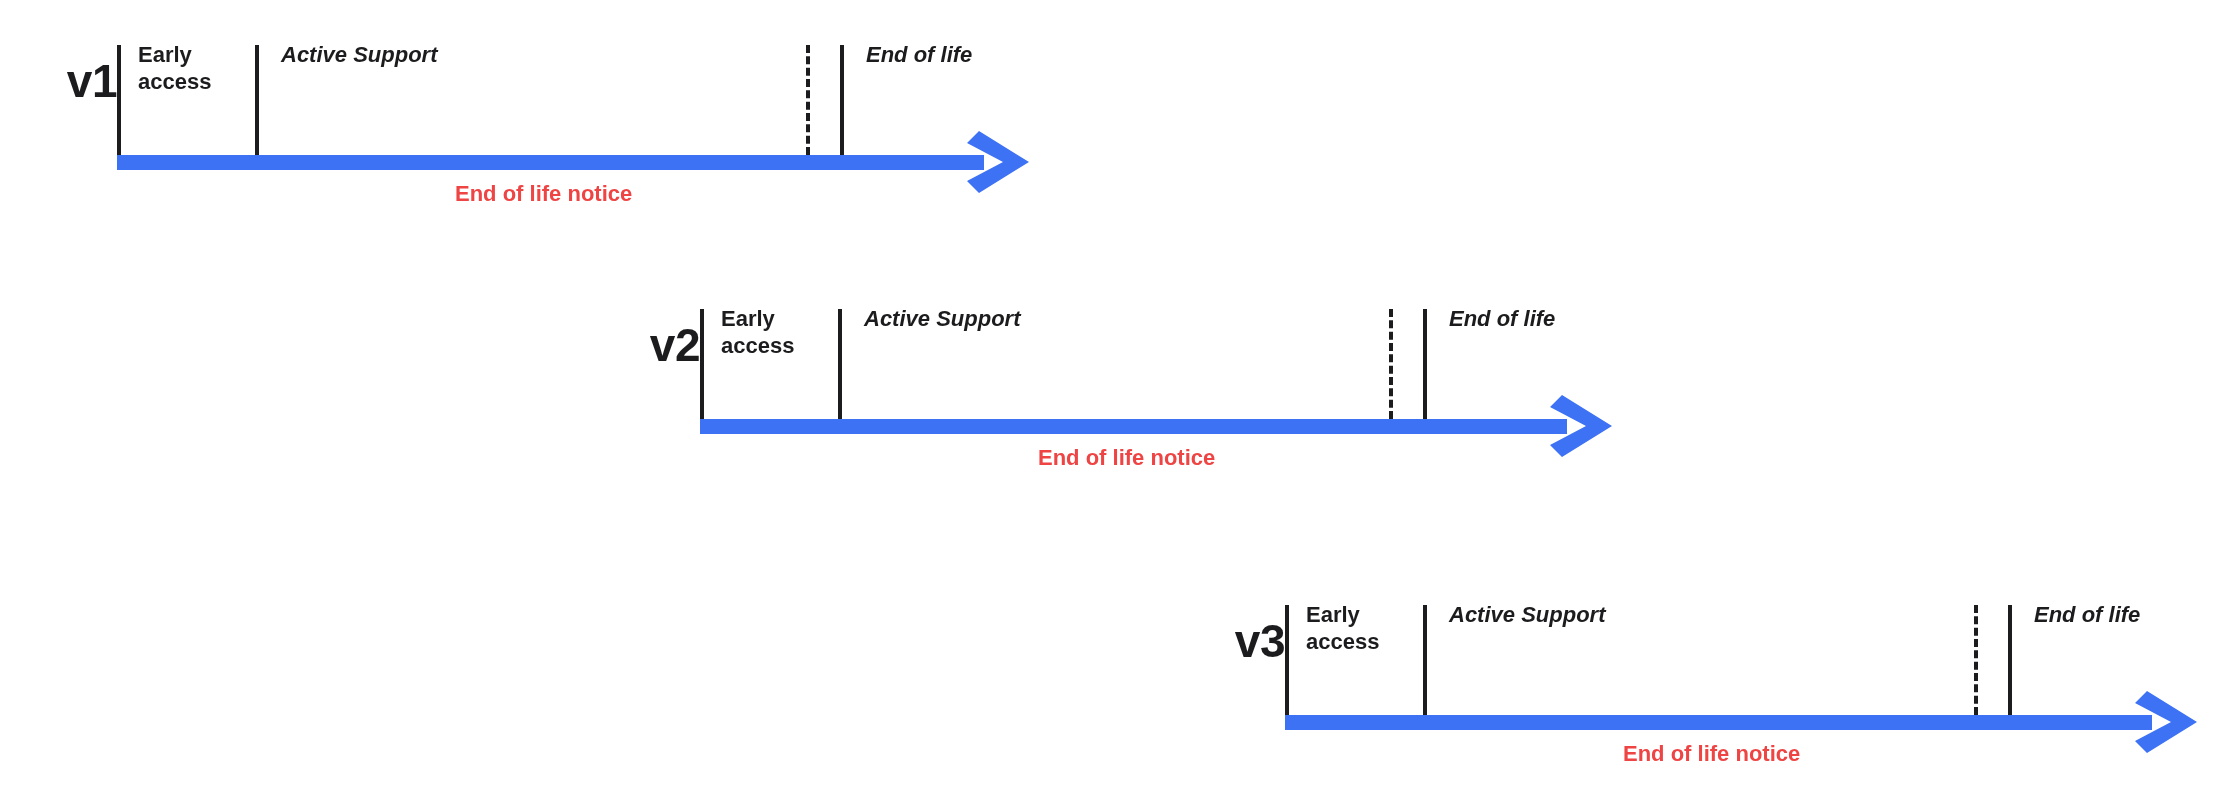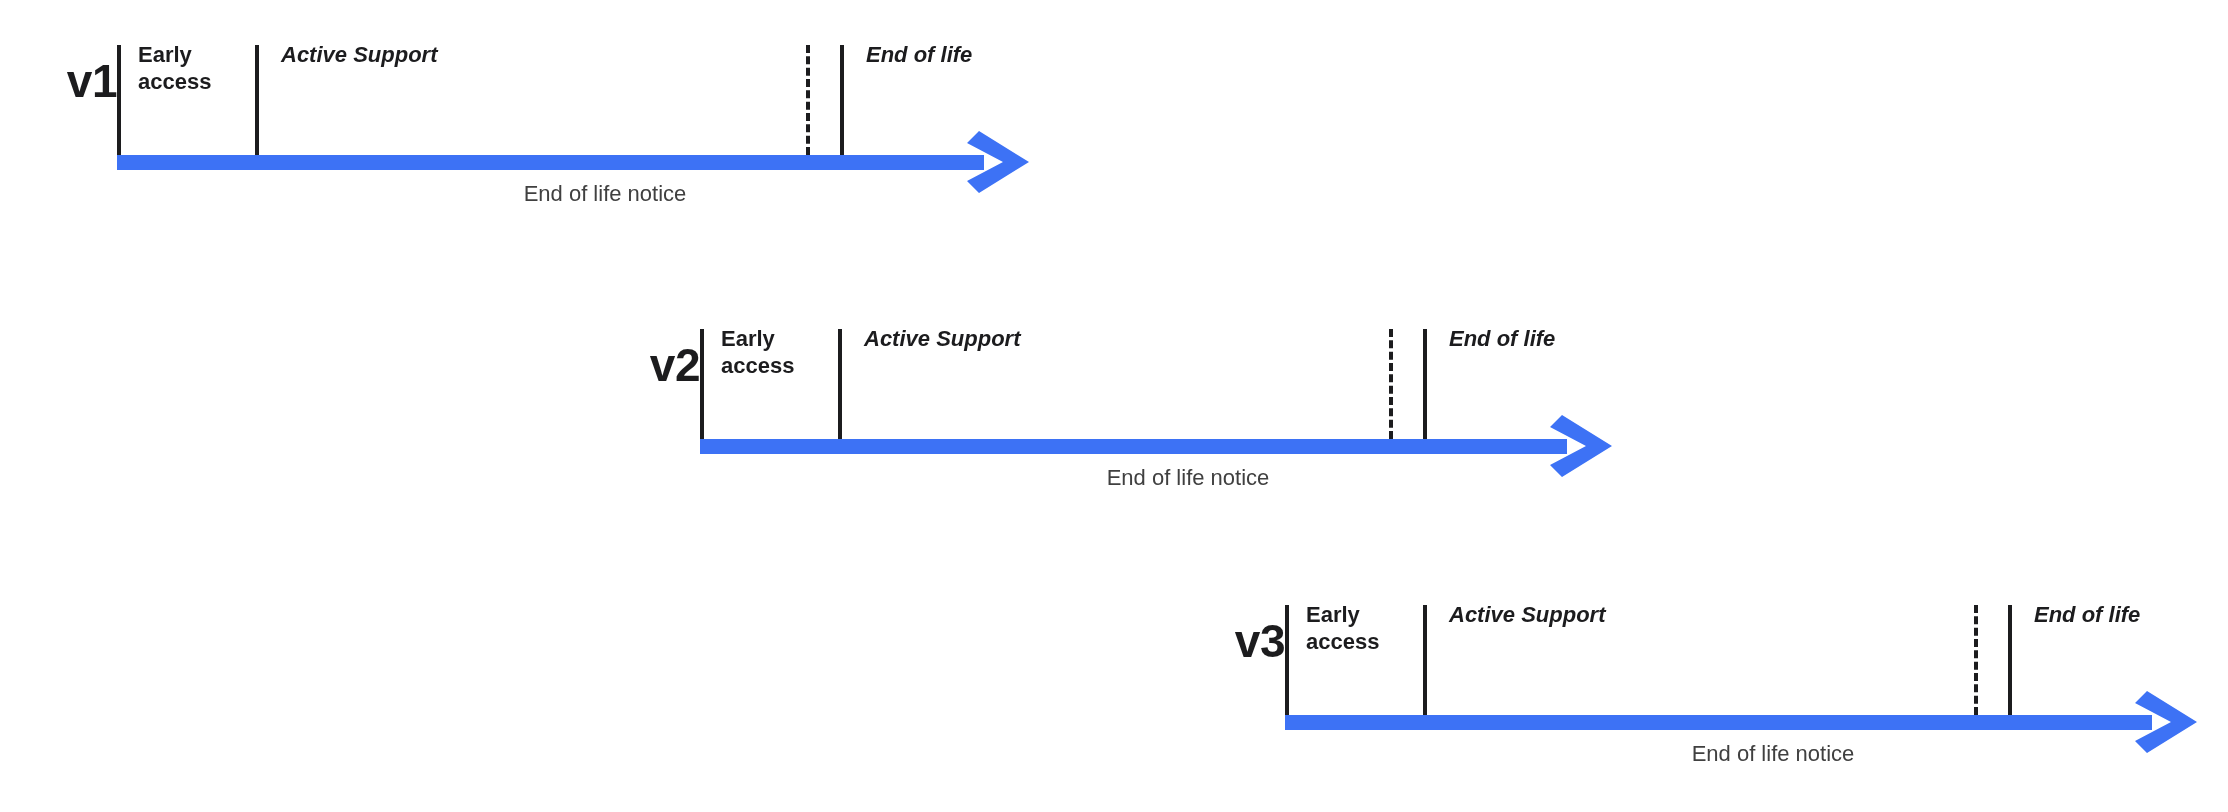--- a/index.html
+++ b/index.html
@@ -80,26 +80,25 @@
     line-height: 1.22;
     top: 42px;
   }
   .phase-label.narrow { width: 108px; }
   .phase-label.wide   { white-space: nowrap; font-style: italic; }
 
   
   .notice-label {
     position: absolute;
     font-size: 22px;
-    font-weight: 400;
-    color: #404040;
+    font-weight: 700;
+    color: #ef4444;
     line-height: 1.2;
     top: 181px;
     white-space: nowrap;
-    text-align: center;
   }
 </style>
 </head>
 <body>
 
 <div id="canvas">
 
   <div class="timeline" style="left:25px; top:0px; width:1050px;">
 
     <div class="version-label">v1</div>
@@ -116,21 +115,21 @@
     <div class="divider dashed" style="left:781px;"></div>
     <div class="divider" style="left:815px;"></div>
 
     <div class="phase-label narrow" style="left:113px;">Early access</div>
     <div class="phase-label wide" style="left:256px;">Active Support</div>
     <div class="phase-label wide" style="left:841px;">End of life</div>
 
     <div class="notice-label" style="left:430px; width:300px;">End of life notice</div>
   </div>
 
-  <div class="timeline" style="left:608px; top:284px; width:1050px;">
+  <div class="timeline" style="left:608px; top:264px; width:1050px;">
 
     <div class="version-label">v2</div>
 
     <div class="arrow-bar" style="left:92px; width:867px;"></div>
     <div class="arrow-head" style="left:940px;">
       <svg width="64" height="62" viewBox="0 0 64 62" aria-hidden="true">
         <polygon points="14,0 64,31 14,62 2,50 38,31 2,12" fill="#3D72F5"></polygon>
       </svg>
     </div>
 

